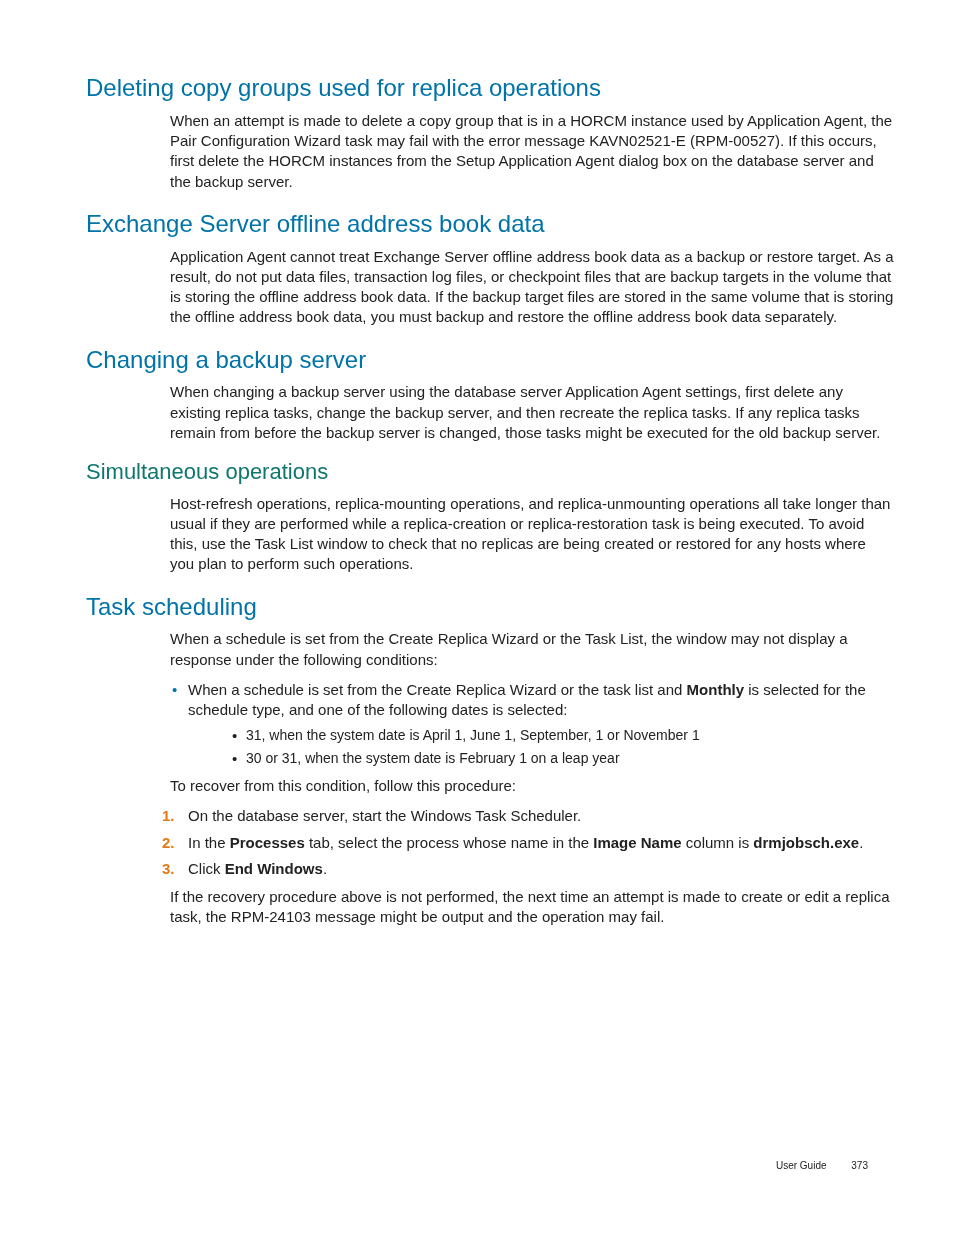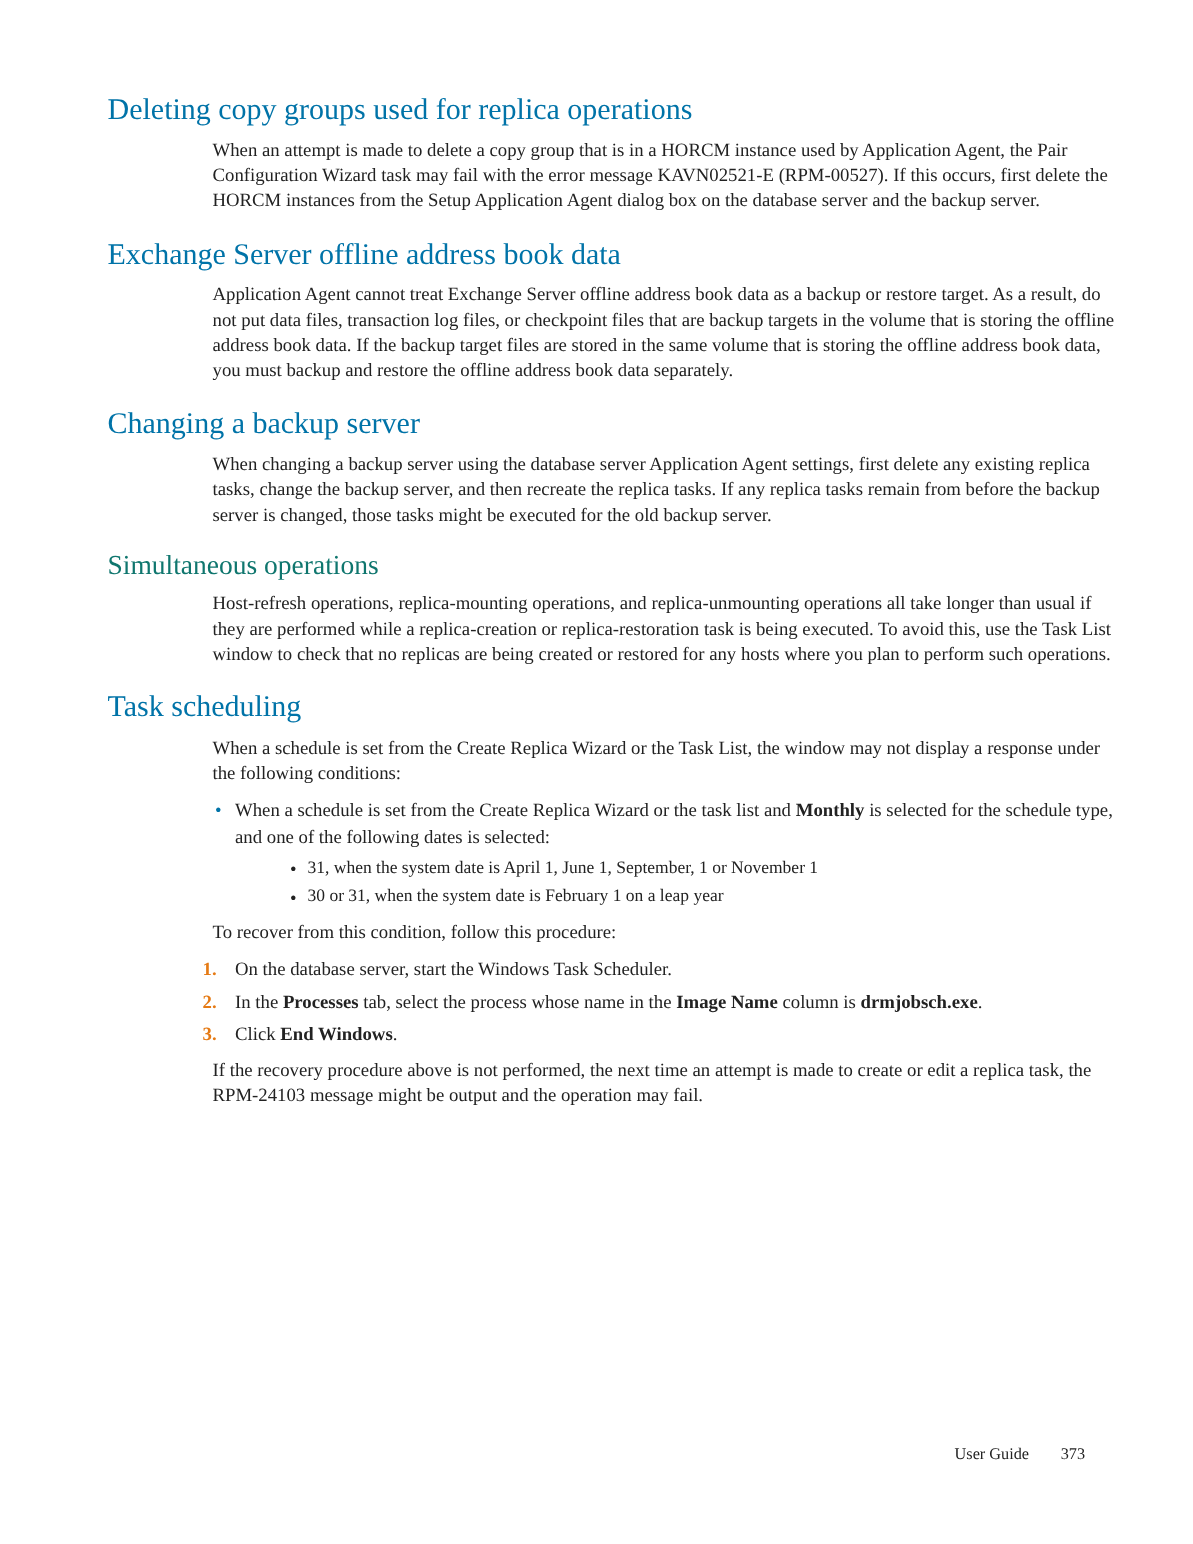--- a/index.html
+++ b/index.html
@@ -6,21 +6,21 @@
     margin: 0;
     padding: 0;
     background: #ffffff;
     width: 954px;
   }
   .page {
     width: 954px;
     min-height: 1235px;
     box-sizing: border-box;
     padding: 56px 60px 0 86px;
-    font-family: Liberation Serif, serif;
+    font-family: Liberation Sans, sans-serif;
     color: #222;
     position: relative;
   }
   .h2 {
     color: #0073a8;
     font-weight: 300;
     font-size: 24px;
     margin: 18px 0 8px 0;
     line-height: 1.2;
   }
@@ -99,21 +99,21 @@
     color: #e57a14;
     font-weight: 600;
     position: absolute;
     left: 4px;
     top: 0;
   }
   .footer {
     position: absolute;
     bottom: 64px;
     right: 86px;
-    font-size: 13px;
+    font-size: 10px;
     color: #222;
   }
   .footer .pg {
     margin-left: 22px;
   }
   b { font-weight: 600; }
 </style>
 </head>
 <body>
 

